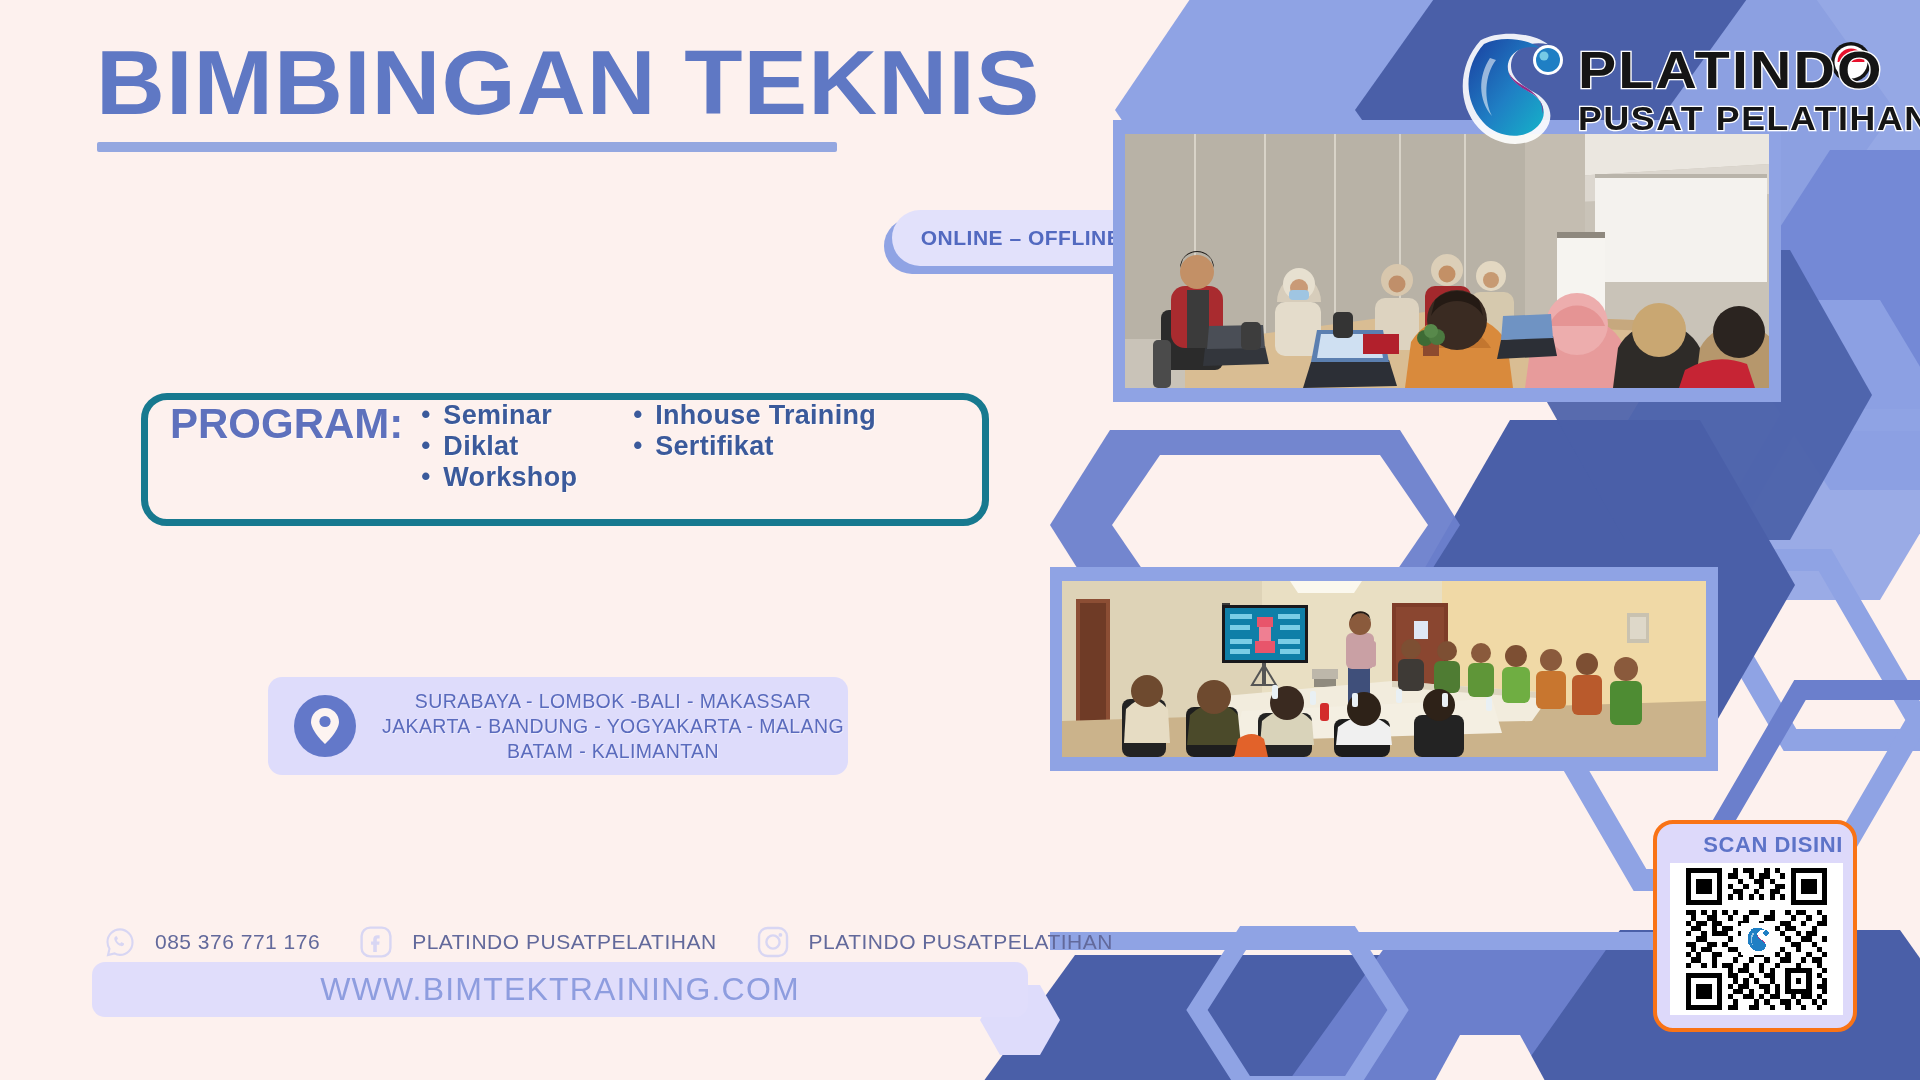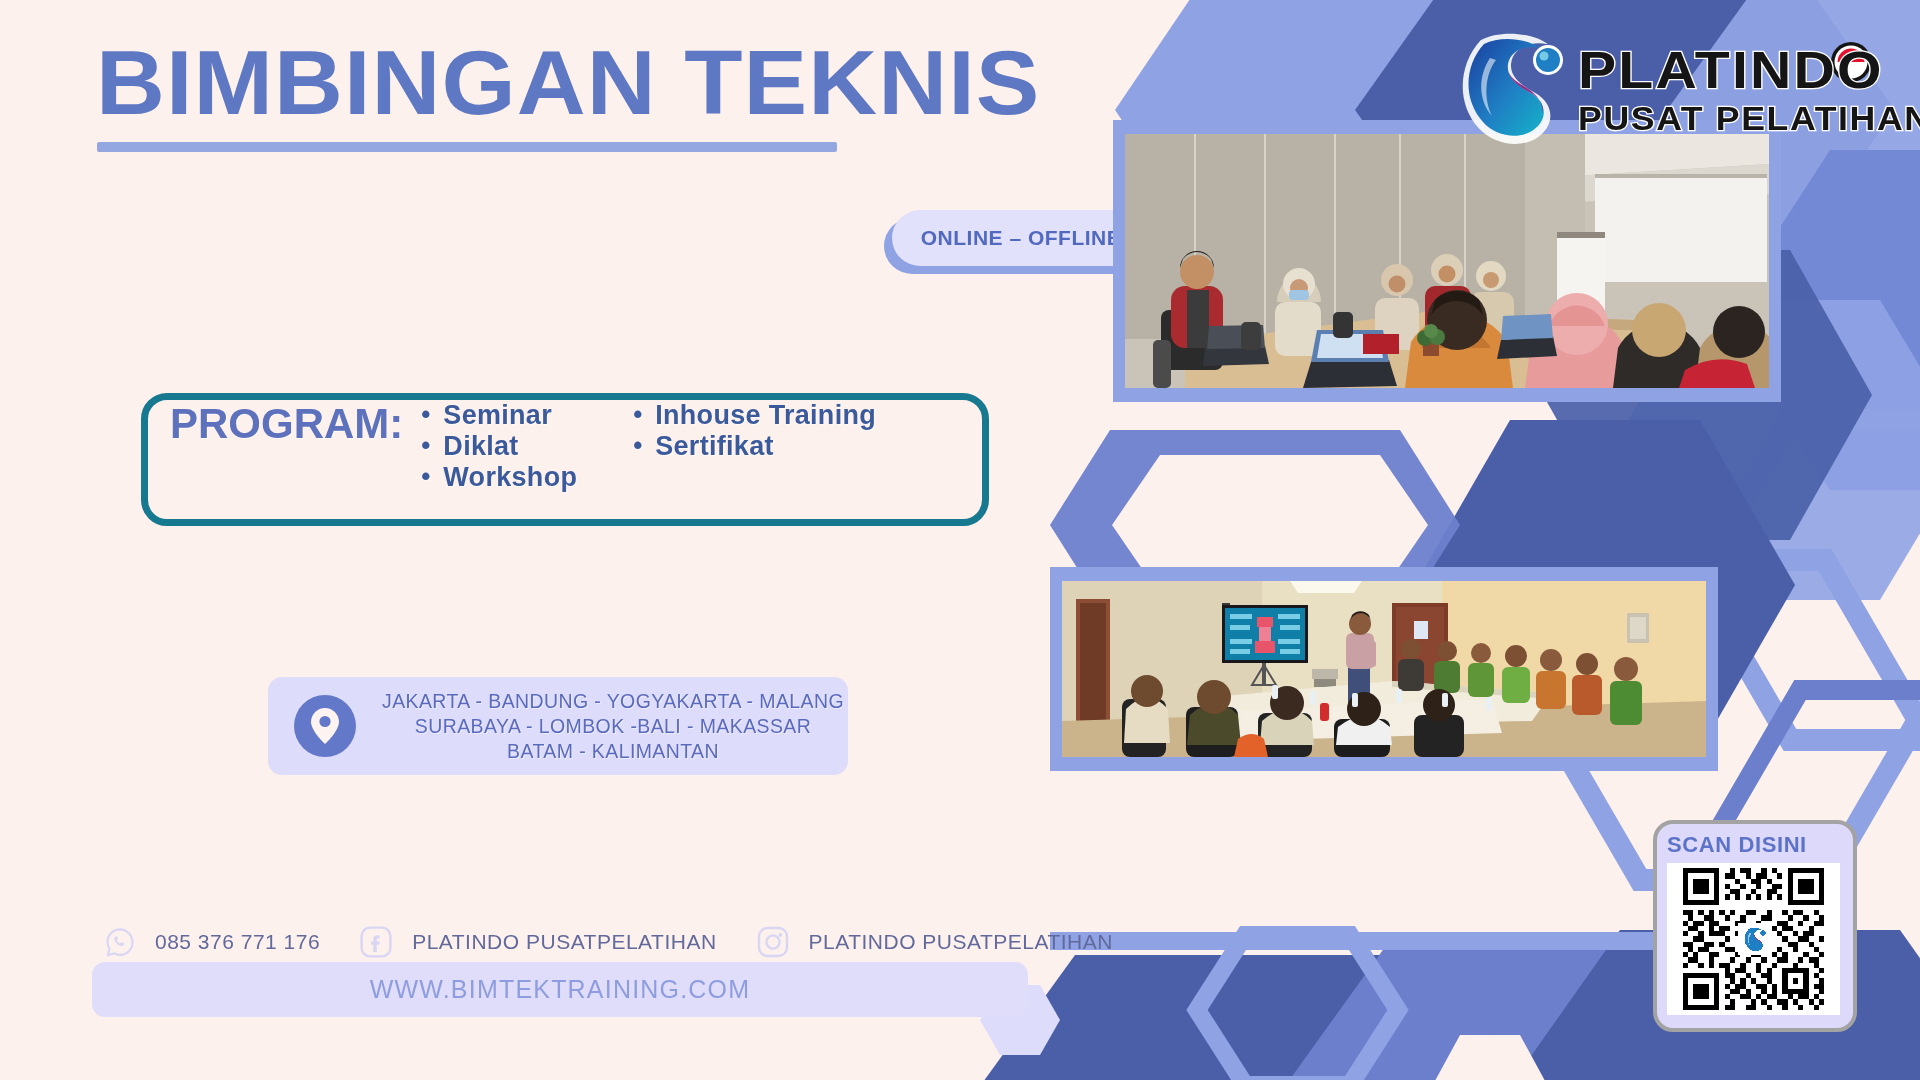--- a/index.html
+++ b/index.html
@@ -164,21 +164,21 @@
   .web-bar {
     position:absolute;
     left:92px; top:962px;
     width:936px; height:55px;
     background:#e0ddfb;
     border-radius:13px;
     display:flex; align-items:center; justify-content:center;
   }
   .web-text {
     font-family:"Liberation Sans Narrow","Liberation Sans", sans-serif;
-    font-size:25px;
+    font-size:32px;
     color:#8e9ddf;
     letter-spacing:1.2px;
     white-space:nowrap;
   }
 
   
   .photo-frame { position:absolute; background:#8fa3e4; }
   .photo-frame.p1 { left:1113px; top:120px; width:668px; height:282px; padding:14px 12px; }
   .photo-frame.p2 { left:1050px; top:567px; width:668px; height:200px; padding:0; }
   .photo-inner { width:100%; height:100%; overflow:hidden; position:relative; background:#b8b0a5; }
@@ -219,24 +219,24 @@
     -webkit-text-stroke:2.5px #fff;
     paint-order:stroke fill;
   }
 
   
   .qr-panel {
     position:absolute;
     left:1653px; top:820px;
     width:204px; height:212px;
     background:#ddd9fa;
-    border:4px solid #a3a3a3;
+    border:4px solid #f97316;
     border-radius:20px;
     padding:8px 10px 10px;
-    display:flex; flex-direction:column; align-items:flex-start;
+    display:flex; flex-direction:column; align-items:flex-end;
   }
   .qr-title {
     font-family:"Liberation Sans Narrow","Liberation Sans", sans-serif;
     font-size:22px;
     font-weight:bold;
     color:#5d73c8;
     letter-spacing:.6px;
     white-space:nowrap;
     margin-bottom:5px;
   }
@@ -316,22 +316,22 @@
   </div>
 
   <div class="loc-card">
     <div class="loc-pin-circle">
       <svg width="30" height="38" viewBox="0 0 30 38">
         <path d="M15 1 C7.3 1 1 7.3 1 15 C1 24 15 37 15 37 C15 37 29 24 29 15 C29 7.3 22.7 1 15 1 Z" fill="#fdf4f1"></path>
         <circle cx="15" cy="14.5" r="5.6" fill="#6378c9"></circle>
       </svg>
     </div>
     <div class="loc-lines">
+      <div class="loc-line">SURABAYA - LOMBOK -BALI - MAKASSAR</div>
       <div class="loc-line">JAKARTA - BANDUNG - YOGYAKARTA - MALANG</div>
-      <div class="loc-line">SURABAYA - LOMBOK -BALI - MAKASSAR</div>
       <div class="loc-line">BATAM - KALIMANTAN</div>
     </div>
   </div>
 
   <div class="contacts">
 
     <div class="contact">
       <svg class="ico" width="30" height="30" viewBox="0 0 30 30">
         <path d="M15 2.4 C8.1 2.4 2.5 8 2.5 14.9 c0 2.5 .74 4.85 2.0 6.8 L3 28 l6.5 -1.6 c1.8 1.0 3.8 1.5 5.5 1.5 6.9 0 12.5 -5.6 12.5 -12.5 S21.9 2.4 15 2.4 Z" fill="none" stroke="#d8d6f3" stroke-width="2.1"></path>
         <path d="M11.2 9.2 c-.4 0 -.9 .15 -1.2 .6 -.4 .55 -1.0 1.5 -.55 3.0 .6 2.0 2.3 4.3 4.5 5.5 2.0 1.1 3.0 1.0 3.6 .75 .65 -.3 1.4 -1.1 1.5 -1.8 .1 -.6 -.05 -.8 -.35 -1.0 l-2.0 -1.0 c-.3 -.15 -.6 -.05 -.8 .2 l-.55 .75 c-.2 .25 -.45 .3 -.75 .15 -1.0 -.5 -2.3 -1.7 -2.8 -2.8 -.15 -.3 -.05 -.55 .15 -.75 l.7 -.6 c.25 -.2 .3 -.45 .2 -.75 l-.8 -1.8 c-.15 -.3 -.35 -.45 -.65 -.45 Z" fill="#d8d6f3"></path>

